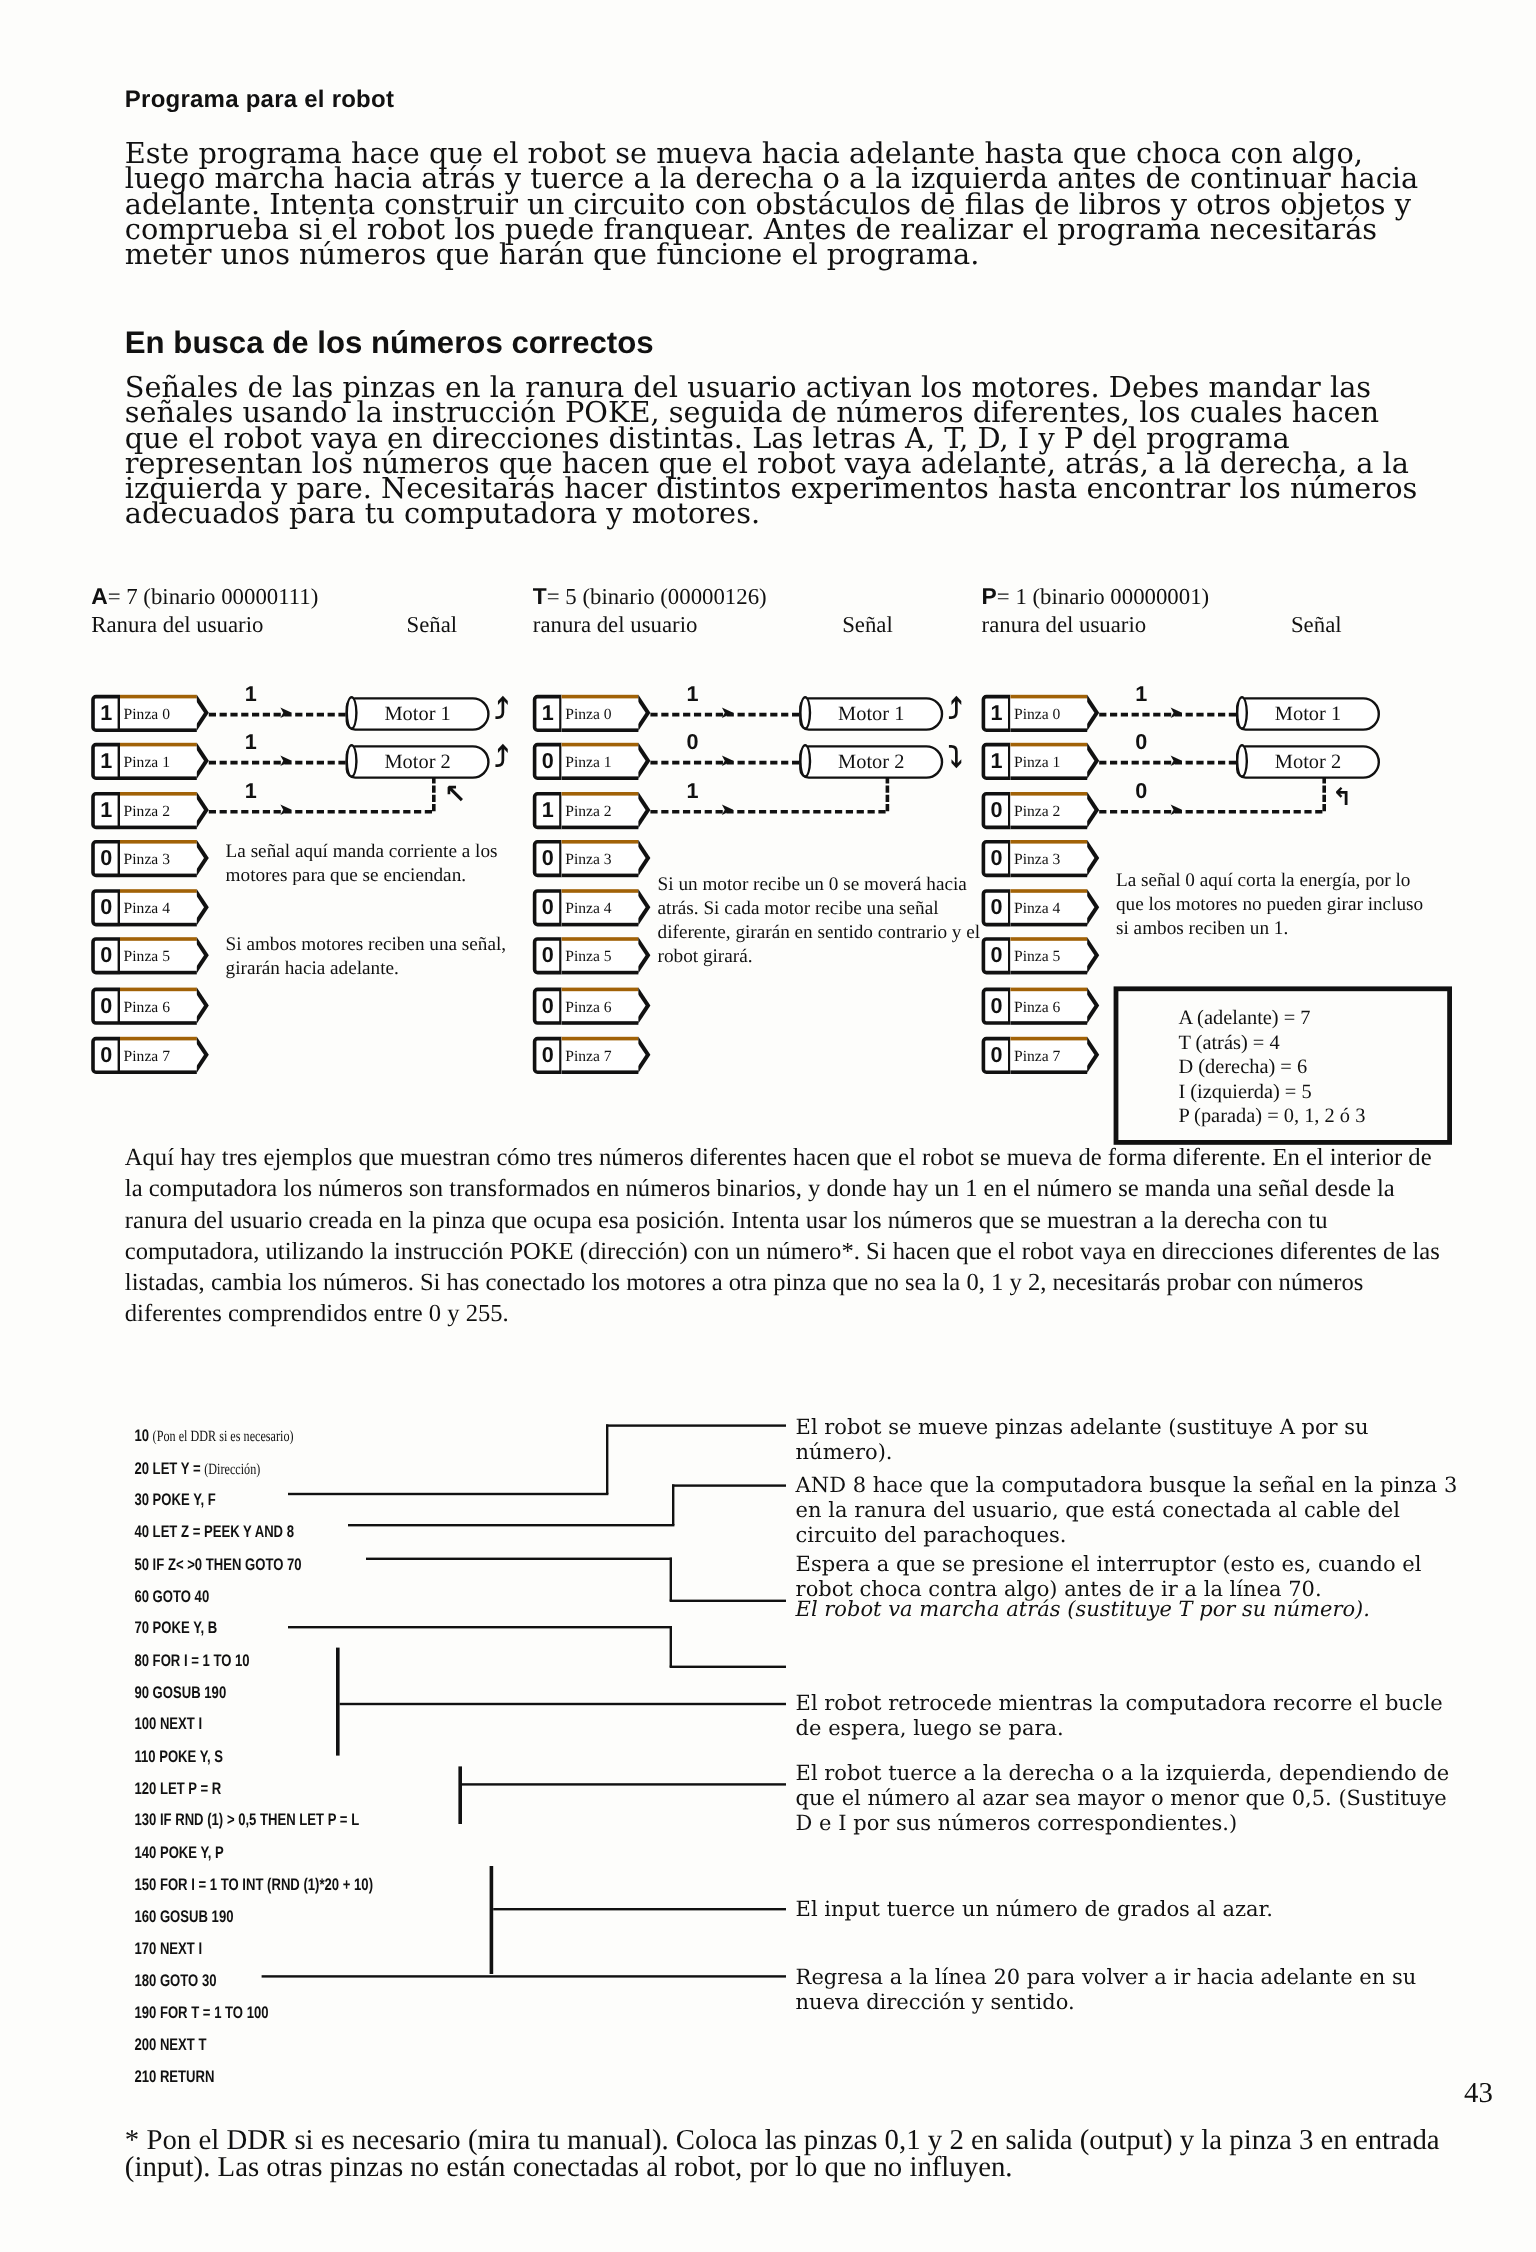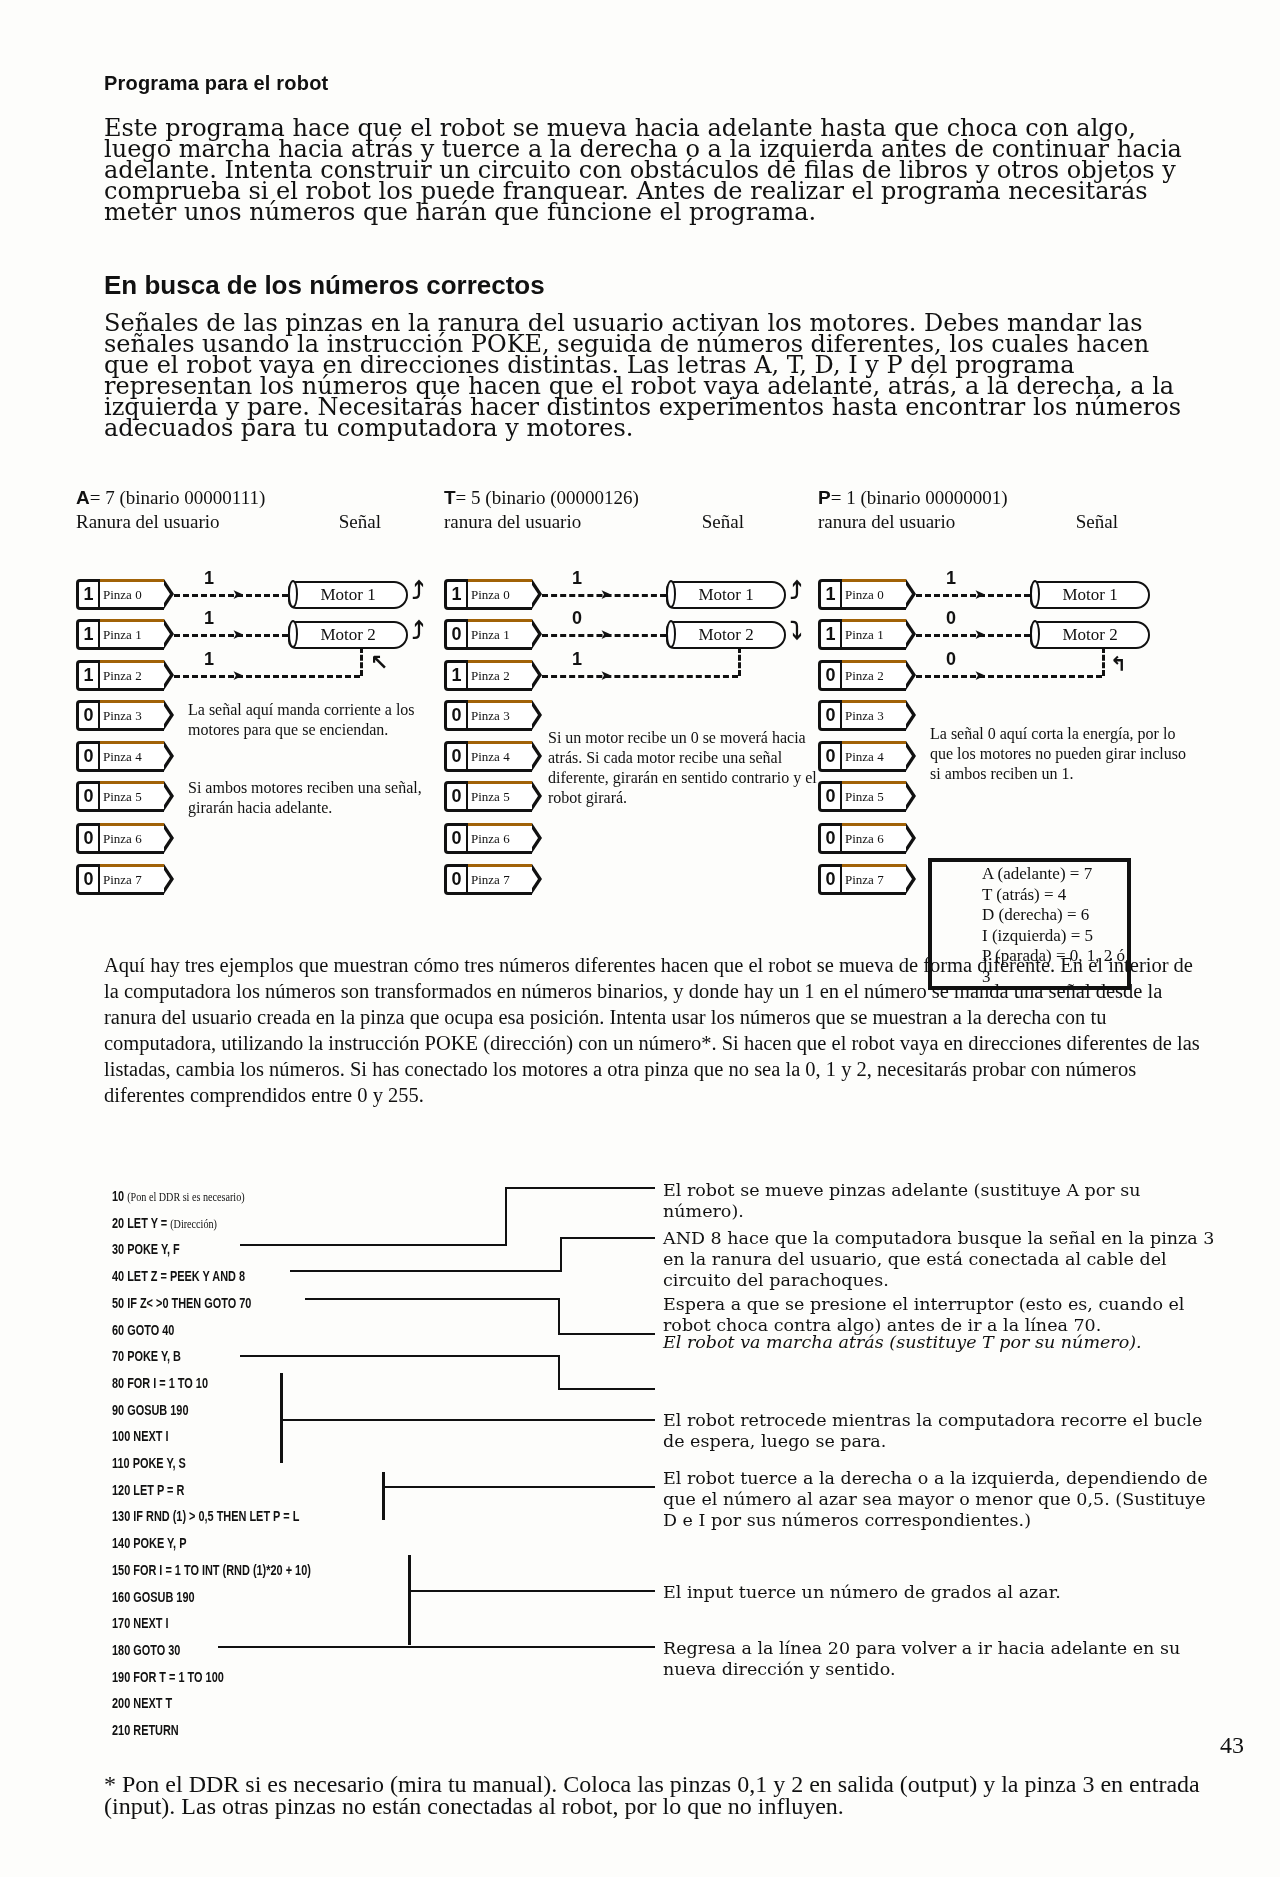--- a/index.html
+++ b/index.html
@@ -23,22 +23,22 @@
   
   .motor { position:absolute; height:28px; width:120px; border:2.5px solid #111; border-radius:8px 14px 14px 8px; box-sizing:border-box;
            font-family:"Liberation Serif", serif; font-size:17px; display:flex; align-items:center; justify-content:center; background:#fff; }
   .motor .cap { position:absolute; left:-2px; top:-3px; width:10px; height:28px; border:2.5px solid #111; border-radius:50%; box-sizing:border-box; background:#fff; }
   .wire { position:absolute; height:0; border-top:3px dashed #111; }
   .wire-v { position:absolute; width:0; border-left:3px dashed #111; }
   .sig { position:absolute; font-family:"Liberation Sans", sans-serif; font-weight:bold; font-size:18px; }
   .arrowhead { position:absolute; font-family:"DejaVu Sans", sans-serif; font-weight:bold; font-size:16px; line-height:16px; }
   .rot { position:absolute; font-family:"DejaVu Sans", sans-serif; font-weight:bold; font-size:24px; }
   .note { position:absolute; font-family:"Liberation Serif", serif; font-size:16px; line-height:20px; }
-  .legend-box { position:absolute; left:928px; top:822px; width:203px; height:132px; border:4px solid #111; box-sizing:border-box; padding:2px 0 0 50px;
-                font-family:"Liberation Serif", serif; font-size:17px; line-height:20.5px;margin-top:36px; }
+  .legend-box { position:absolute; left:928px; top:822px; width:282px; height:132px; border:4px solid #111; box-sizing:border-box; padding:12px 0 0 50px;
+                font-family:"Liberation Serif", serif; font-size:17px; line-height:20.5px; }
   .code { position:absolute; left:112px; font-family:"Liberation Sans", sans-serif; font-size:14px; transform:scaleX(0.78); transform-origin:left; white-space:nowrap; font-weight:bold; }
   .code small { font-family:"Liberation Serif", serif; font-weight:normal; font-size:13px; }
   .ln { position:absolute; background:#111; }
   .expl { position:absolute; left:663px; font-family:"DejaVu Serif", serif; font-size:17.5px; line-height:21px; width:560px; }
   .pageno { position:absolute; left:1220px; top:1732px; font-family:"Liberation Serif", serif; font-size:24px; }
   .foot { position:absolute; left:104px; top:1773px; font-family:"Liberation Serif", serif; font-size:24px; line-height:22px; width:1110px; }
 </style>
 </head>
 <body>
 

